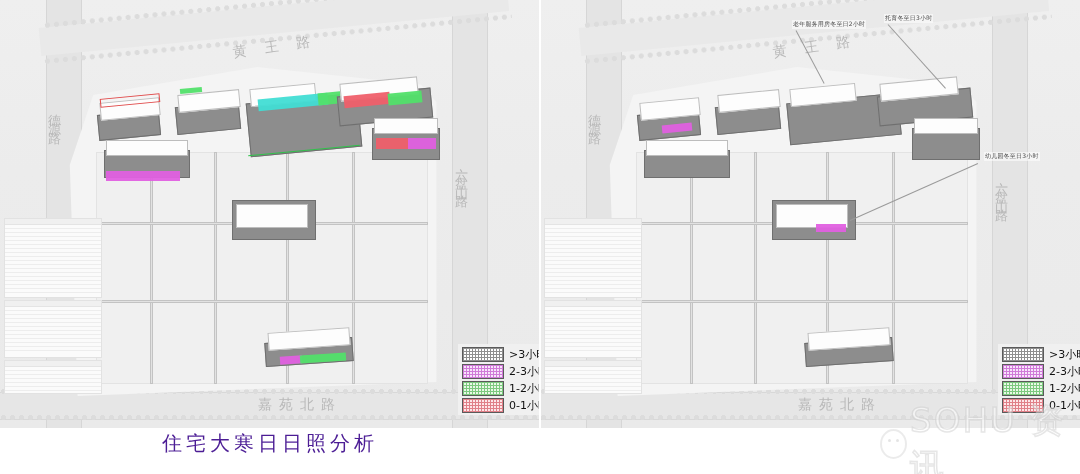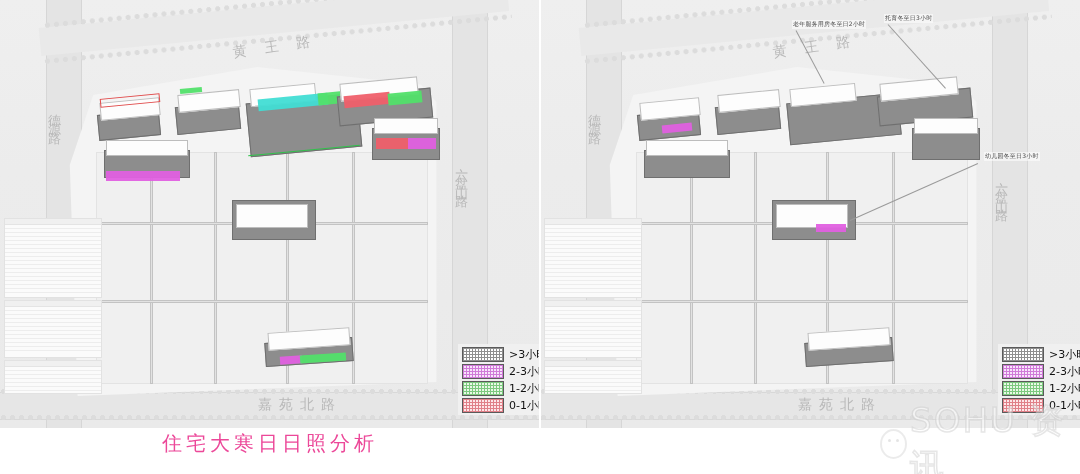--- a/index.html
+++ b/index.html
@@ -67,21 +67,21 @@
   .notehdr{height:5px;background:#f0f0f0;border-bottom:1px solid #e4e4e4;}
 
   
   .callout{position:absolute;font-size:6px;color:#4a4a4a;white-space:nowrap;
            background:rgba(255,255,255,.55);padding:0 1px;letter-spacing:.2px;
            font-family:"DejaVu Sans",sans-serif;}
   .leader{position:absolute;height:0;border-top:1px solid #9a9a9a;transform-origin:left center;}
 
   
   .caption{position:absolute;top:428px;height:30px;width:540px;display:flex;
-           align-items:center;justify-content:center;color:#ec4899;background:#fff;}
+           align-items:center;justify-content:center;color:#4c1d95;background:#fff;}
   .caption span{font-size:20px;letter-spacing:4px;font-family:"DejaVu Sans",sans-serif;}
   .caption.left{left:0;}
   .caption.right{left:540px;}
 
   
   .watermark{position:absolute;left:880px;top:398px;z-index:80;display:flex;align-items:center;
              opacity:.55;pointer-events:none;}
   .wm-text{font-size:34px;color:#ffffff;-webkit-text-stroke:1.5px #d2d2d2;
            text-shadow:0 0 2px rgba(255,255,255,.9);letter-spacing:2px;font-family:"DejaVu Sans",sans-serif;}
   .wm-face{width:26px;height:26px;border-radius:50%;border:2px solid #dcdcdc;background:rgba(255,255,255,.8);

